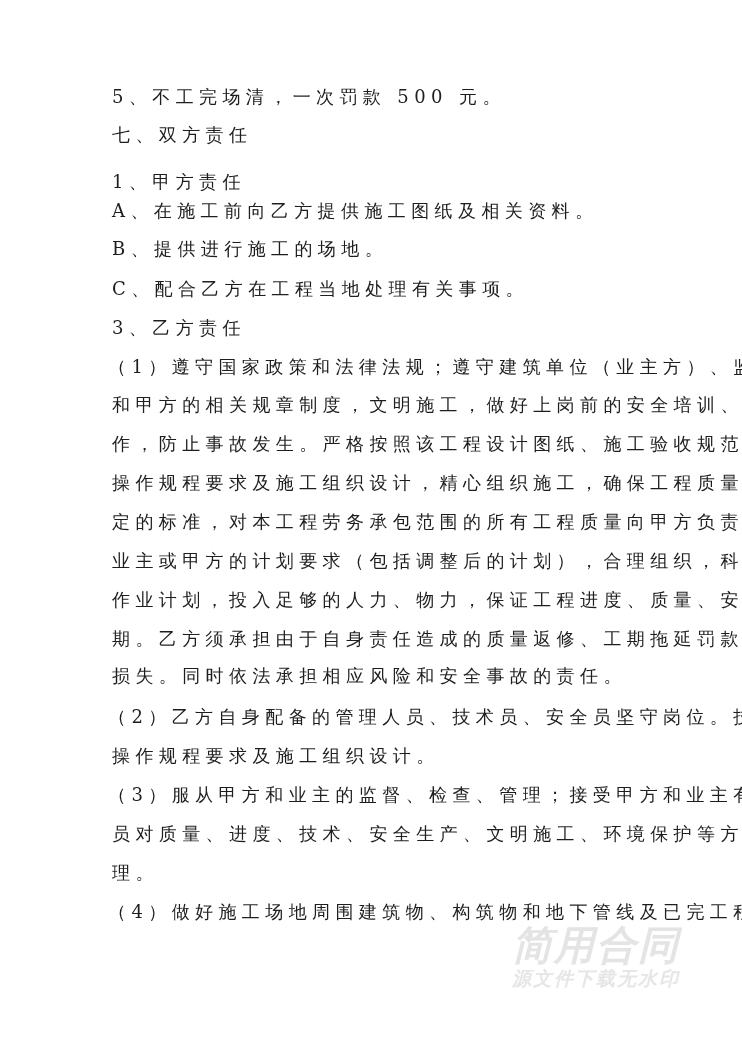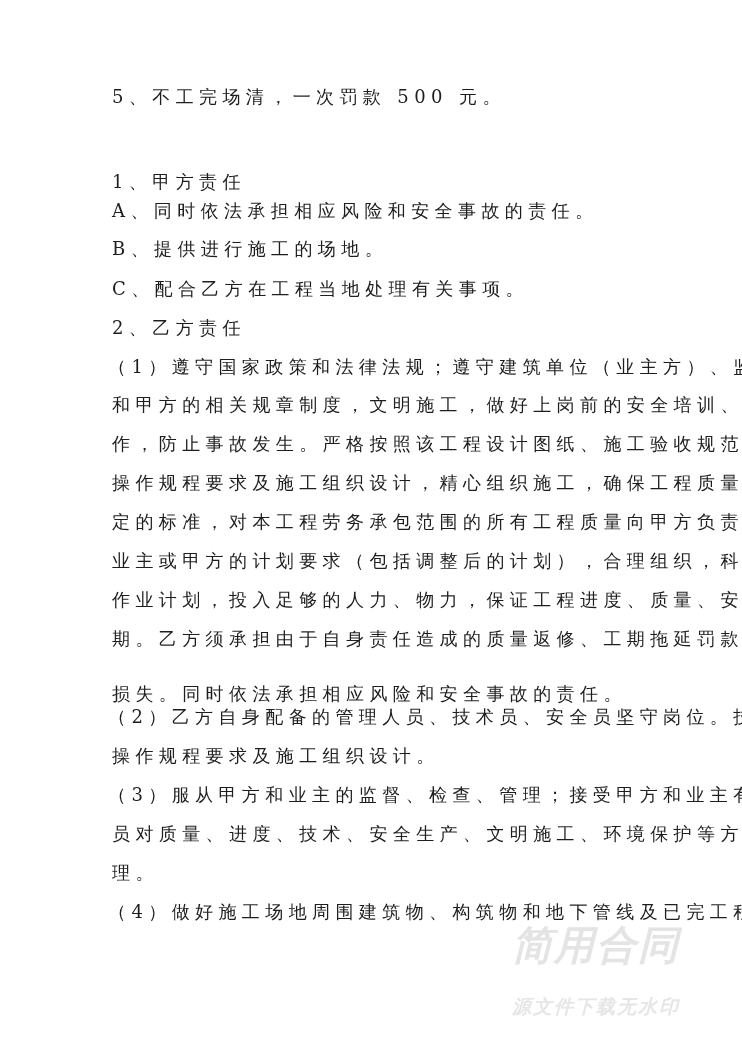--- a/index.html
+++ b/index.html
@@ -5,41 +5,42 @@
   html, body { margin:0; padding:0; background:#ffffff; }
   body { width:742px; height:1049px; position:relative; overflow:hidden;
          font-family:"DejaVu Serif","Liberation Serif",serif; color:#222; }
   .page { position:absolute; left:0; top:0; width:742px; height:839px; background:#fff; }
   .line { position:absolute; left:112px; width:540px; white-space:nowrap;
           font-size:18px; letter-spacing:5.4px; line-height:24px; color:#1e1e1e; }
   .indent { left:108px; }
   .wm1 { position:absolute; left:512px; top:918px; font-family:Liberation Mono, monospace;
          font-weight:bold; font-style:italic; font-size:40px; color:#e4e4e4; letter-spacing:2px; }
   .wm2 { position:absolute; left:512px; top:966px; font-family:"DejaVu Sans","Liberation Sans",sans-serif;
-         font-weight:bold; font-style:italic; font-size:19px; color:#e6e6e6; letter-spacing:2px;margin-top:28px; }
+         font-weight:bold; font-style:italic; font-size:19px; color:#e6e6e6; letter-spacing:2px; }
 </style>
 </head>
 <body>
 
 <div class="page">
   <div class="line" style="top:85px">5、不工完场清，一次罚款 500 元。</div>
+  <div class="line" style="top:123px">七、双方责任</div>
   <div class="line" style="top:170px">1、甲方责任</div>
-  <div class="line" style="top:199px">A、同时依法承担相应风险和安全事故的责任。</div>
+  <div class="line" style="top:199px">A、在施工前向乙方提供施工图纸及相关资料。</div>
   <div class="line" style="top:237px">B、提供进行施工的场地。</div>
   <div class="line" style="top:277px">C、配合乙方在工程当地处理有关事项。</div>
-  <div class="line" style="top:316px">2、乙方责任</div>
+  <div class="line" style="top:316px">3、乙方责任</div>
   <div class="line indent" style="top:355px">（1）遵守国家政策和法律法规；遵守建筑单位（业主方）、监理单位</div>
   <div class="line" style="top:393px">和甲方的相关规章制度，文明施工，做好上岗前的安全培训、教育工</div>
   <div class="line" style="top:432px">作，防止事故发生。严格按照该工程设计图纸、施工验收规范、有关</div>
   <div class="line" style="top:471px">操作规程要求及施工组织设计，精心组织施工，确保工程质量达到约</div>
   <div class="line" style="top:510px">定的标准，对本工程劳务承包范围的所有工程质量向甲方负责；根据</div>
   <div class="line" style="top:549px">业主或甲方的计划要求（包括调整后的计划），合理组织，科学安排</div>
   <div class="line" style="top:588px">作业计划，投入足够的人力、物力，保证工程进度、质量、安全和工</div>
   <div class="line" style="top:627px">期。乙方须承担由于自身责任造成的质量返修、工期拖延罚款及各种</div>
-  <div class="line" style="top:682px">损失。同时依法承担相应风险和安全事故的责任。</div>
+  <div class="line" style="top:664px">损失。同时依法承担相应风险和安全事故的责任。</div>
   <div class="line indent" style="top:705px">（2）乙方自身配备的管理人员、技术员、安全员坚守岗位。技术工</div>
   <div class="line" style="top:744px">操作规程要求及施工组织设计。</div>
   <div class="line indent" style="top:783px">（3）服从甲方和业主的监督、检查、管理；接受甲方和业主有关人</div>
   <div class="line" style="top:822px">员对质量、进度、技术、安全生产、文明施工、环境保护等方面的管</div>
   <div class="line" style="top:861px">理。</div>
   <div class="line indent" style="top:900px">（4）做好施工场地周围建筑物、构筑物和地下管线及已完工程部分</div>
 
   <div class="wm1">简用合同</div>
   <div class="wm2">源文件下载无水印</div>
 </div>

